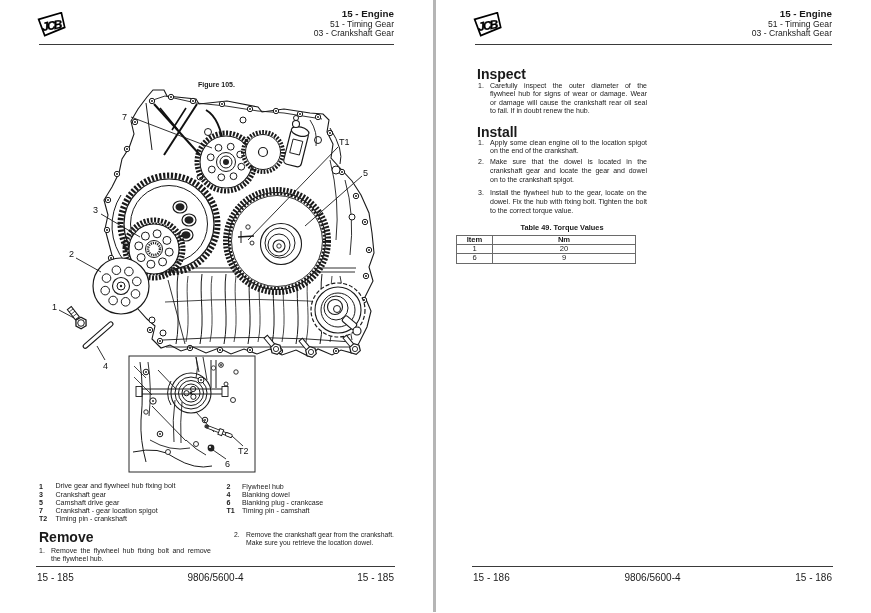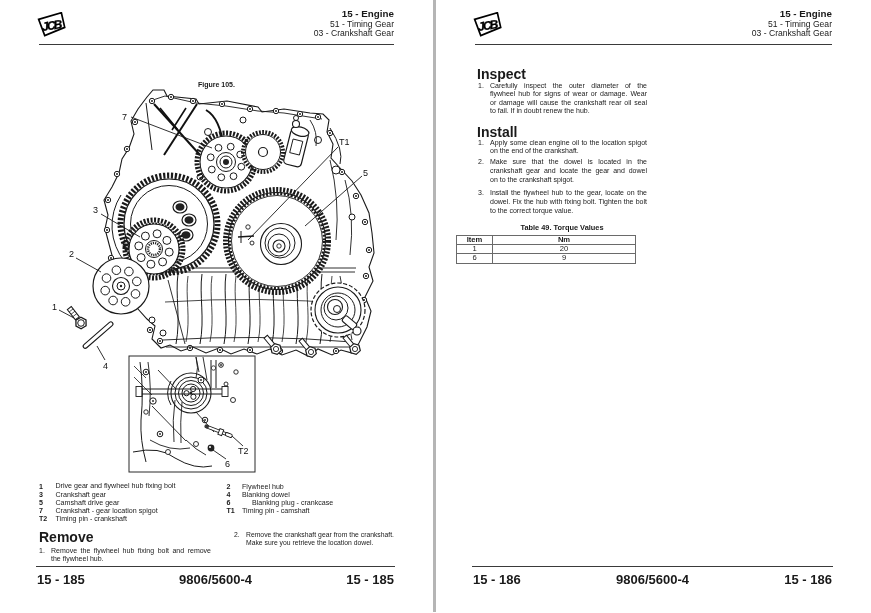--- a/index.html
+++ b/index.html
@@ -1,20 +1,20 @@
 <!DOCTYPE html>
 <html><head><meta charset="utf-8"><style>
 html,body{margin:0;padding:0;background:#fff}
 body{width:871px;height:613px;position:relative;font-family:"Liberation Sans",sans-serif;color:#1a1a1a;overflow:hidden}
 .abs{position:absolute}
 .bt{font-size:7px;line-height:8.6px}
 .bt2{font-size:6.8px;line-height:8.6px}
 .jl{text-align:justify;text-align-last:justify}
 .ll{text-align:left}
-.ft{font-size:13px;font-weight:bold}
+.ft{font-size:10px;font-weight:normal}
 .hd{font-size:14px;font-weight:bold}
 .lg{font-size:7.1px;line-height:8.05px}
 table.tq{border-collapse:collapse;font-size:7.6px}
 table.tq td,table.tq th{border:1px solid #6a6a6a;padding:0;text-align:center;height:8.4px;line-height:8.4px;font-size:7.6px}
 </style></head><body>
 <div class="abs" style="left:433px;top:0;width:3px;height:612px;background:#b5b5b5"></div>
 
 <div class="abs" style="left:37px;top:12px;width:30px;height:28px"><svg width="30" height="28" viewBox="0 0 30 28">
 <g transform="rotate(-9 14 12)">
         <path d="M2.5,5.5 L26,2.5 L27,17.5 L6,22.5 Z" fill="#fff" stroke="#000" stroke-width="1.7"></path>
@@ -319,21 +319,21 @@
 <div class="abs lg" style="left:55.5px;top:498.70000000000005px;width:200px">Camshaft drive gear</div>
 <div class="abs lg" style="left:39px;top:506.75000000000006px;width:200px"><b>7</b></div>
 <div class="abs lg" style="left:55.5px;top:506.75000000000006px;width:200px">Crankshaft - gear location spigot</div>
 <div class="abs lg" style="left:39px;top:514.8000000000001px;width:200px"><b>T2</b></div>
 <div class="abs lg" style="left:55.5px;top:514.8000000000001px;width:200px">Timing pin - crankshaft</div>
 <div class="abs lg" style="left:226.5px;top:482.6px;width:200px"><b>2</b></div>
 <div class="abs lg" style="left:242px;top:482.6px;width:200px">Flywheel hub</div>
 <div class="abs lg" style="left:226.5px;top:490.65000000000003px;width:200px"><b>4</b></div>
 <div class="abs lg" style="left:242px;top:490.65000000000003px;width:200px">Blanking dowel</div>
 <div class="abs lg" style="left:226.5px;top:498.70000000000005px;width:200px"><b>6</b></div>
-<div class="abs lg" style="left:252px;top:498.70000000000005px;width:200px">Blanking plug - crankcase</div>
+<div class="abs lg" style="left:242px;top:498.70000000000005px;width:200px">Blanking plug - crankcase</div>
 <div class="abs lg" style="left:226.5px;top:506.75000000000006px;width:200px"><b>T1</b></div>
 <div class="abs lg" style="left:242px;top:506.75000000000006px;width:200px">Timing pin - camshaft</div>
 <div class="abs hd" style="left:39px;top:528.5px">Remove</div>
 <div class="abs bt" style="left:39px;top:546.6px;width:172px">
 <span class="abs" style="left:0;top:0">1.</span>
 <div class="abs" style="left:12px;top:0;width:160px">
       <div class="jl">Remove the flywheel hub fixing bolt and remove</div>
       <div class="ll">the flywheel hub.</div>
     </div>
   </div>

